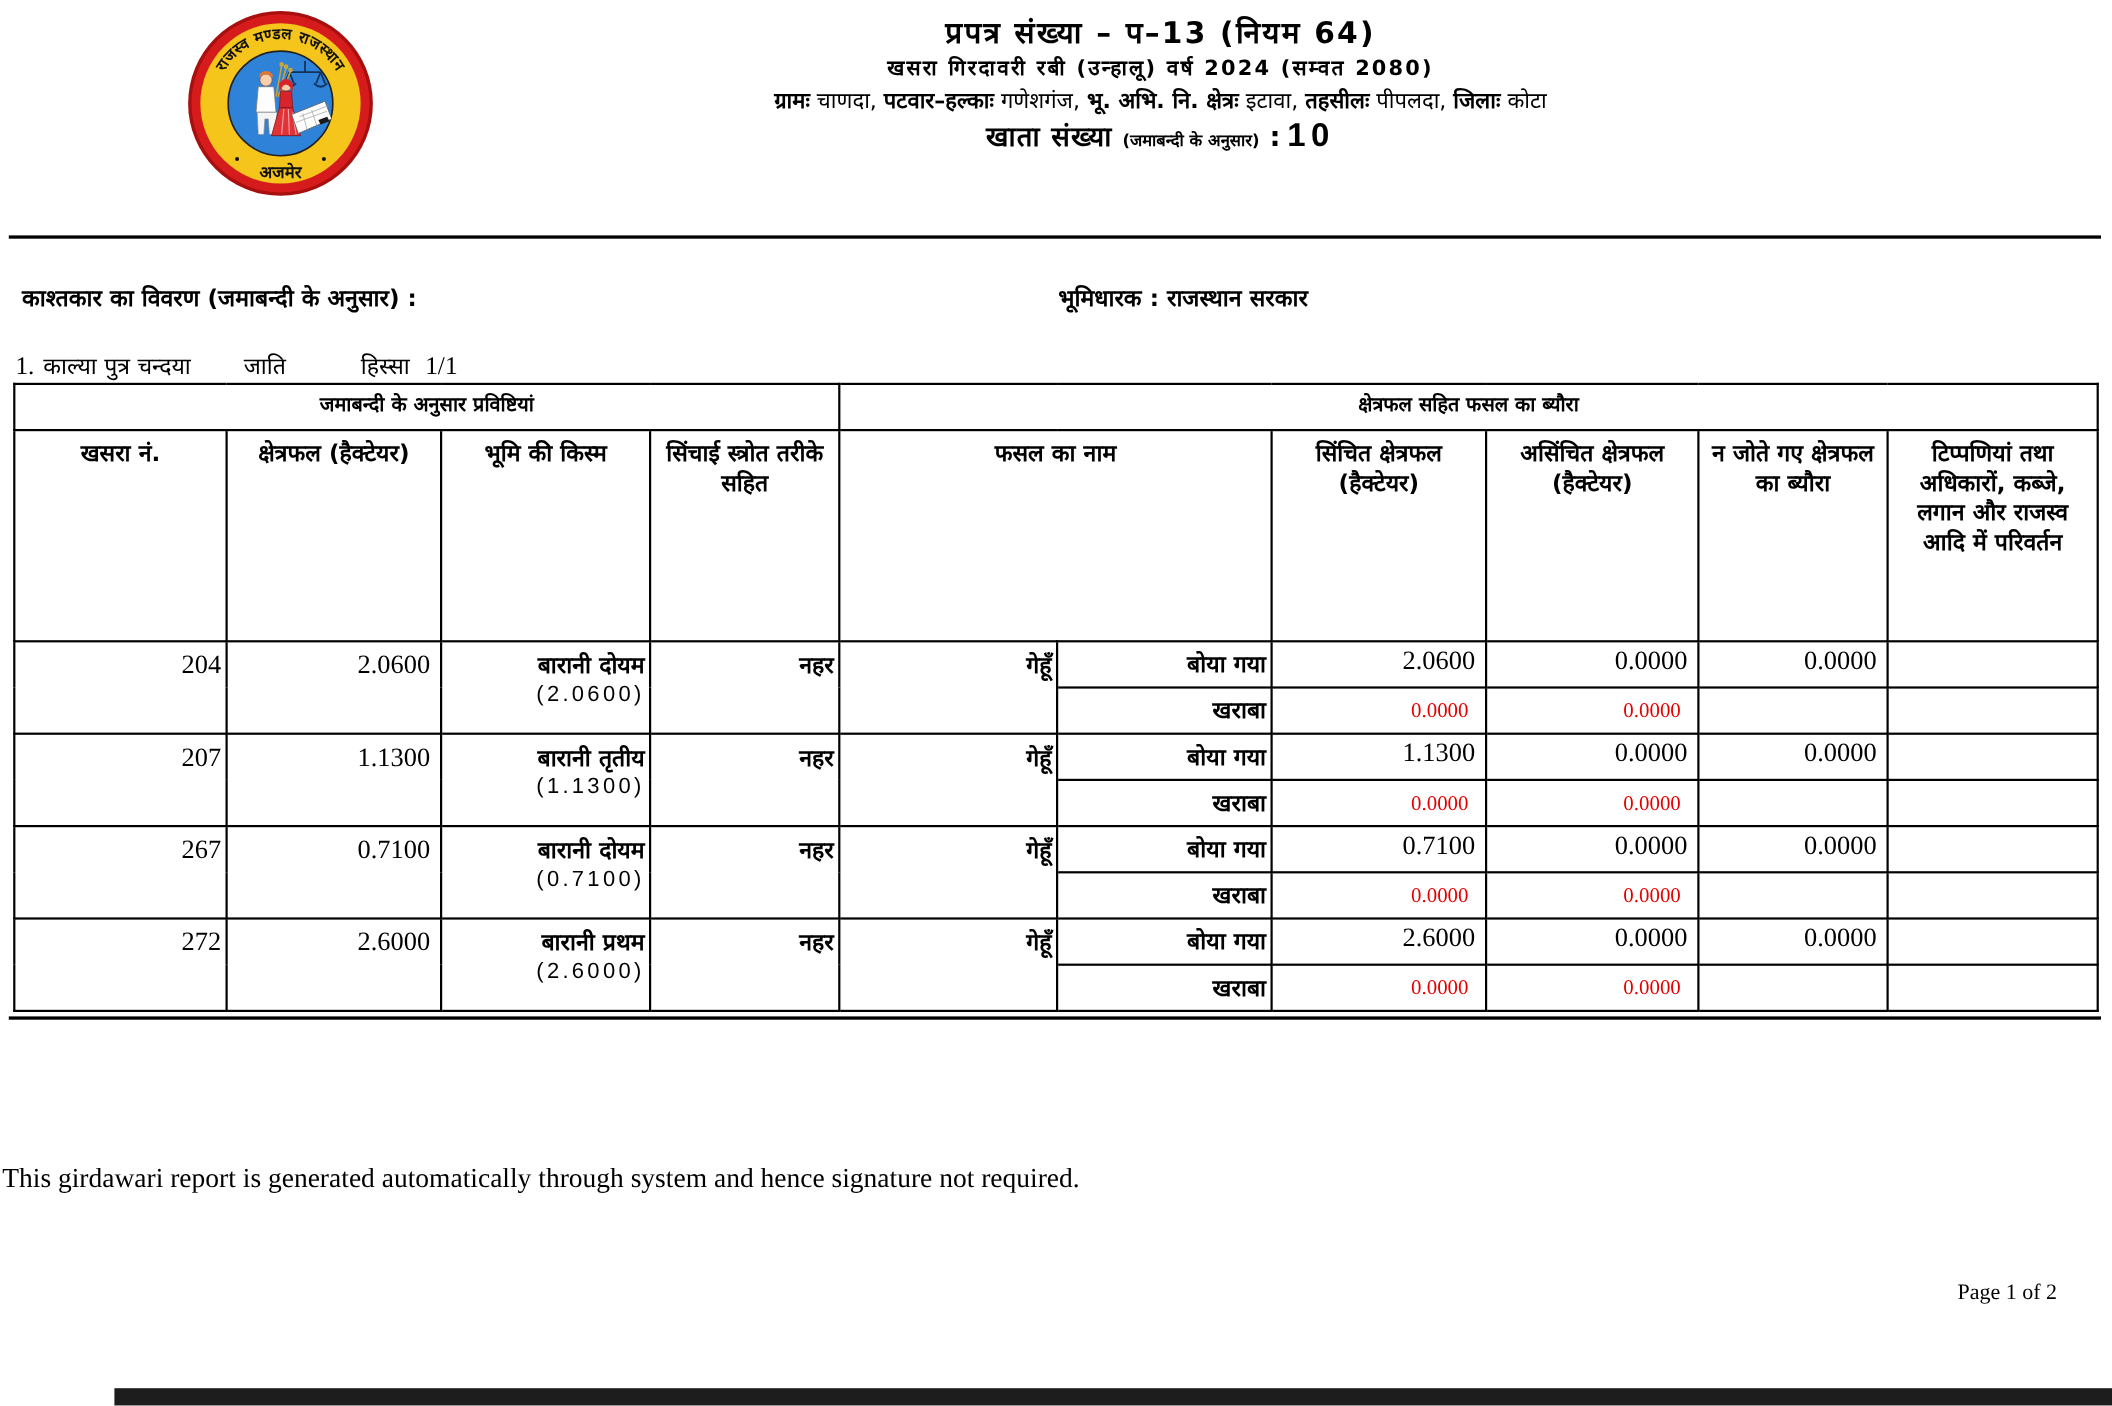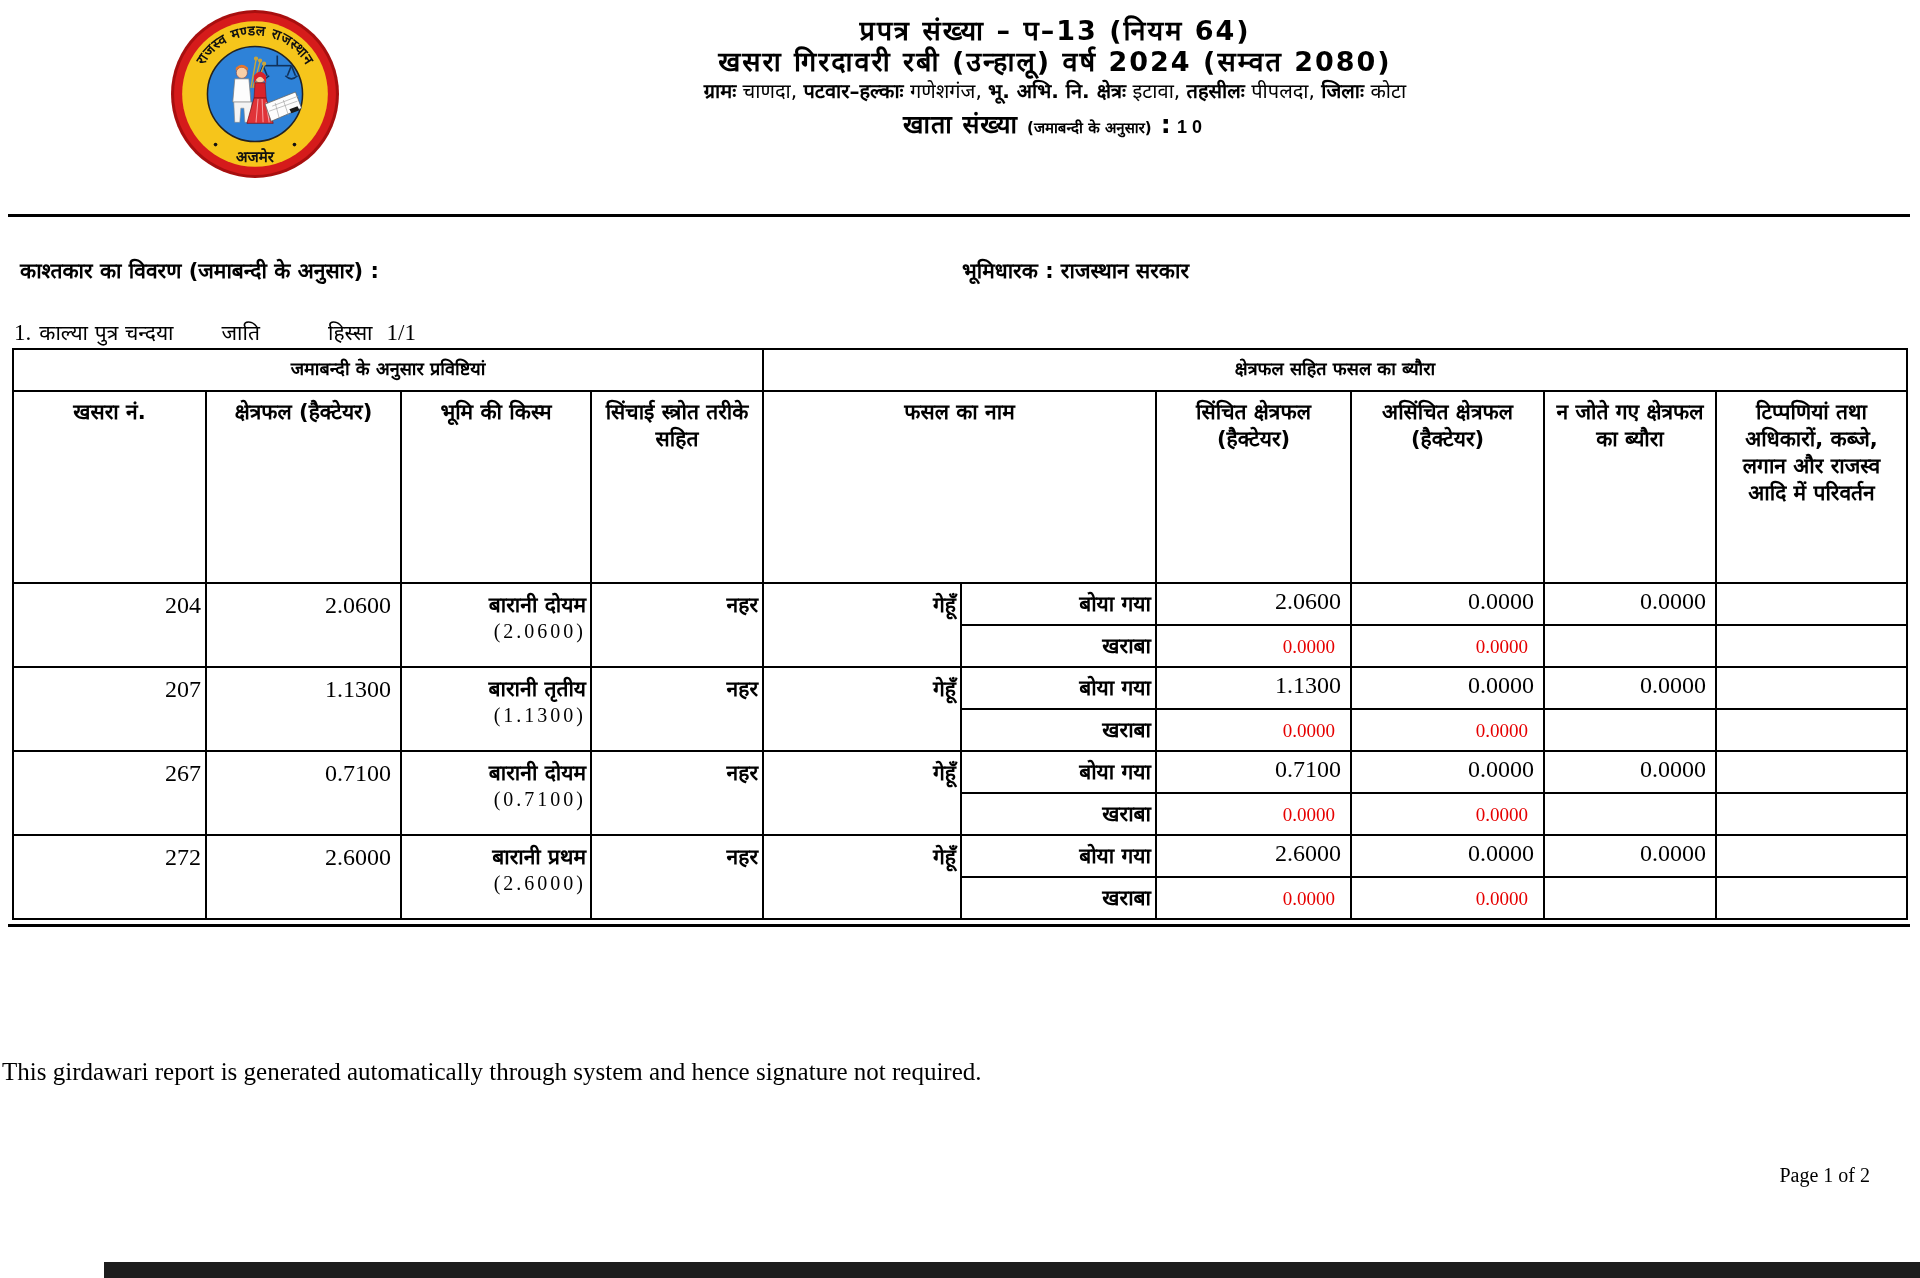--- a/index.html
+++ b/index.html
@@ -6,28 +6,28 @@
   html,body { background:#ffffff; }
   .page {
     position:relative; width:1920px; height:1278px; background:#fff; overflow:hidden;
     color:#000; font-family:"DejaVu Sans", sans-serif;
   }
   
   .logo { position:absolute; left:170px; top:8px; width:170px; height:172px; }
   
   .header { position:absolute; left:430px; top:16px; width:1250px; text-align:center; }
   .h-line1 { font-size:27px; font-weight:bold; letter-spacing:2px; line-height:30px; }
-  .h-line2 { font-size:27px; font-weight:bold; letter-spacing:2px; line-height:30px; margin-top:1px; }
+  .h-line2 { font-size:19px; font-weight:bold; letter-spacing:2px; line-height:30px; margin-top:1px; }
   .h-line3 { font-size:20px; line-height:24px; margin-top:2px; }
   .h-line3 .lbl { font-weight:bold; }
   .h-line3 .val { font-weight:normal; }
   .h-line4 { margin-top:3px; }
   .khata-big { font-size:25px; font-weight:bold; letter-spacing:1px; }
   .khata-sub { font-size:15px; font-weight:bold; margin:0 4px; }
-  .khata-val { font-size:18px; font-weight:bold; letter-spacing:5px; font-family:"Liberation Sans", sans-serif; }
+  .khata-val { font-size:30px; font-weight:bold; letter-spacing:5px; font-family:"Liberation Sans", sans-serif; }
   
   .rule { position:absolute; left:8px; width:1902px; background:#000; }
   .rule1 { top:214px; height:3px; }
   .rule2 { top:924px; height:3px; }
   
   .owner-left  { position:absolute; left:20px;  top:256px; font-size:21px; font-weight:bold; }
   .owner-right { position:absolute; left:962px; top:256px; font-size:21px; font-weight:bold; }
   .tenant-line { position:absolute; left:14px; top:318px; font-size:21px; }
   .tenant-line .serif { font-family:"Liberation Serif", serif; font-size:23px; }
   .tenant-line .name  { margin-left:8px; }
@@ -39,21 +39,21 @@
   .grid td { border:2px solid #000; font-weight:bold; font-size:21px; line-height:27px;
              text-align:center; vertical-align:top; padding:4px 4px; overflow:hidden; }
   .grid tr.grp td { height:42px; padding-top:5px; font-size:18px; }
   .grid tr.hdr td { height:192px; padding-top:7px; }
   .grid tr.dr  td { height:42px;text-align:right; }
   .grid td.rs { padding-top:8px; }
   .grid td.num { font-family:"Liberation Serif", serif; font-weight:normal; font-size:24px; }
   .grid td.rt { text-align:right; padding-right:9px; }
   .grid td.lf { text-align:left;  padding-left:8px; vertical-align:middle; }
   .grid td.red { color:var(--kharaba,#e60000); font-size:19px; padding-right:15px; vertical-align:middle; }
-  .lt2 { font-family:Liberation Serif, serif; font-weight:normal; font-size:20px; letter-spacing:3px; line-height:24px; }
+  .lt2 { font-family:Liberation Sans, sans-serif; font-weight:normal; font-size:20px; letter-spacing:3px; line-height:24px; }
   
   .note   { position:absolute; left:2px; top:1058px; font-family:"Liberation Serif", serif; font-size:25px; }
   .pageno { position:absolute; left:0; top:1164px; width:1870px; text-align:right;
             font-family:Liberation Serif, serif; font-size:20px; }
   .bottom-bar { position:absolute; left:104px; right:0; bottom:0; height:16px; background:#1d1d1d; }
 </style>
 </head>
 <body>
 
 <div class="page">

